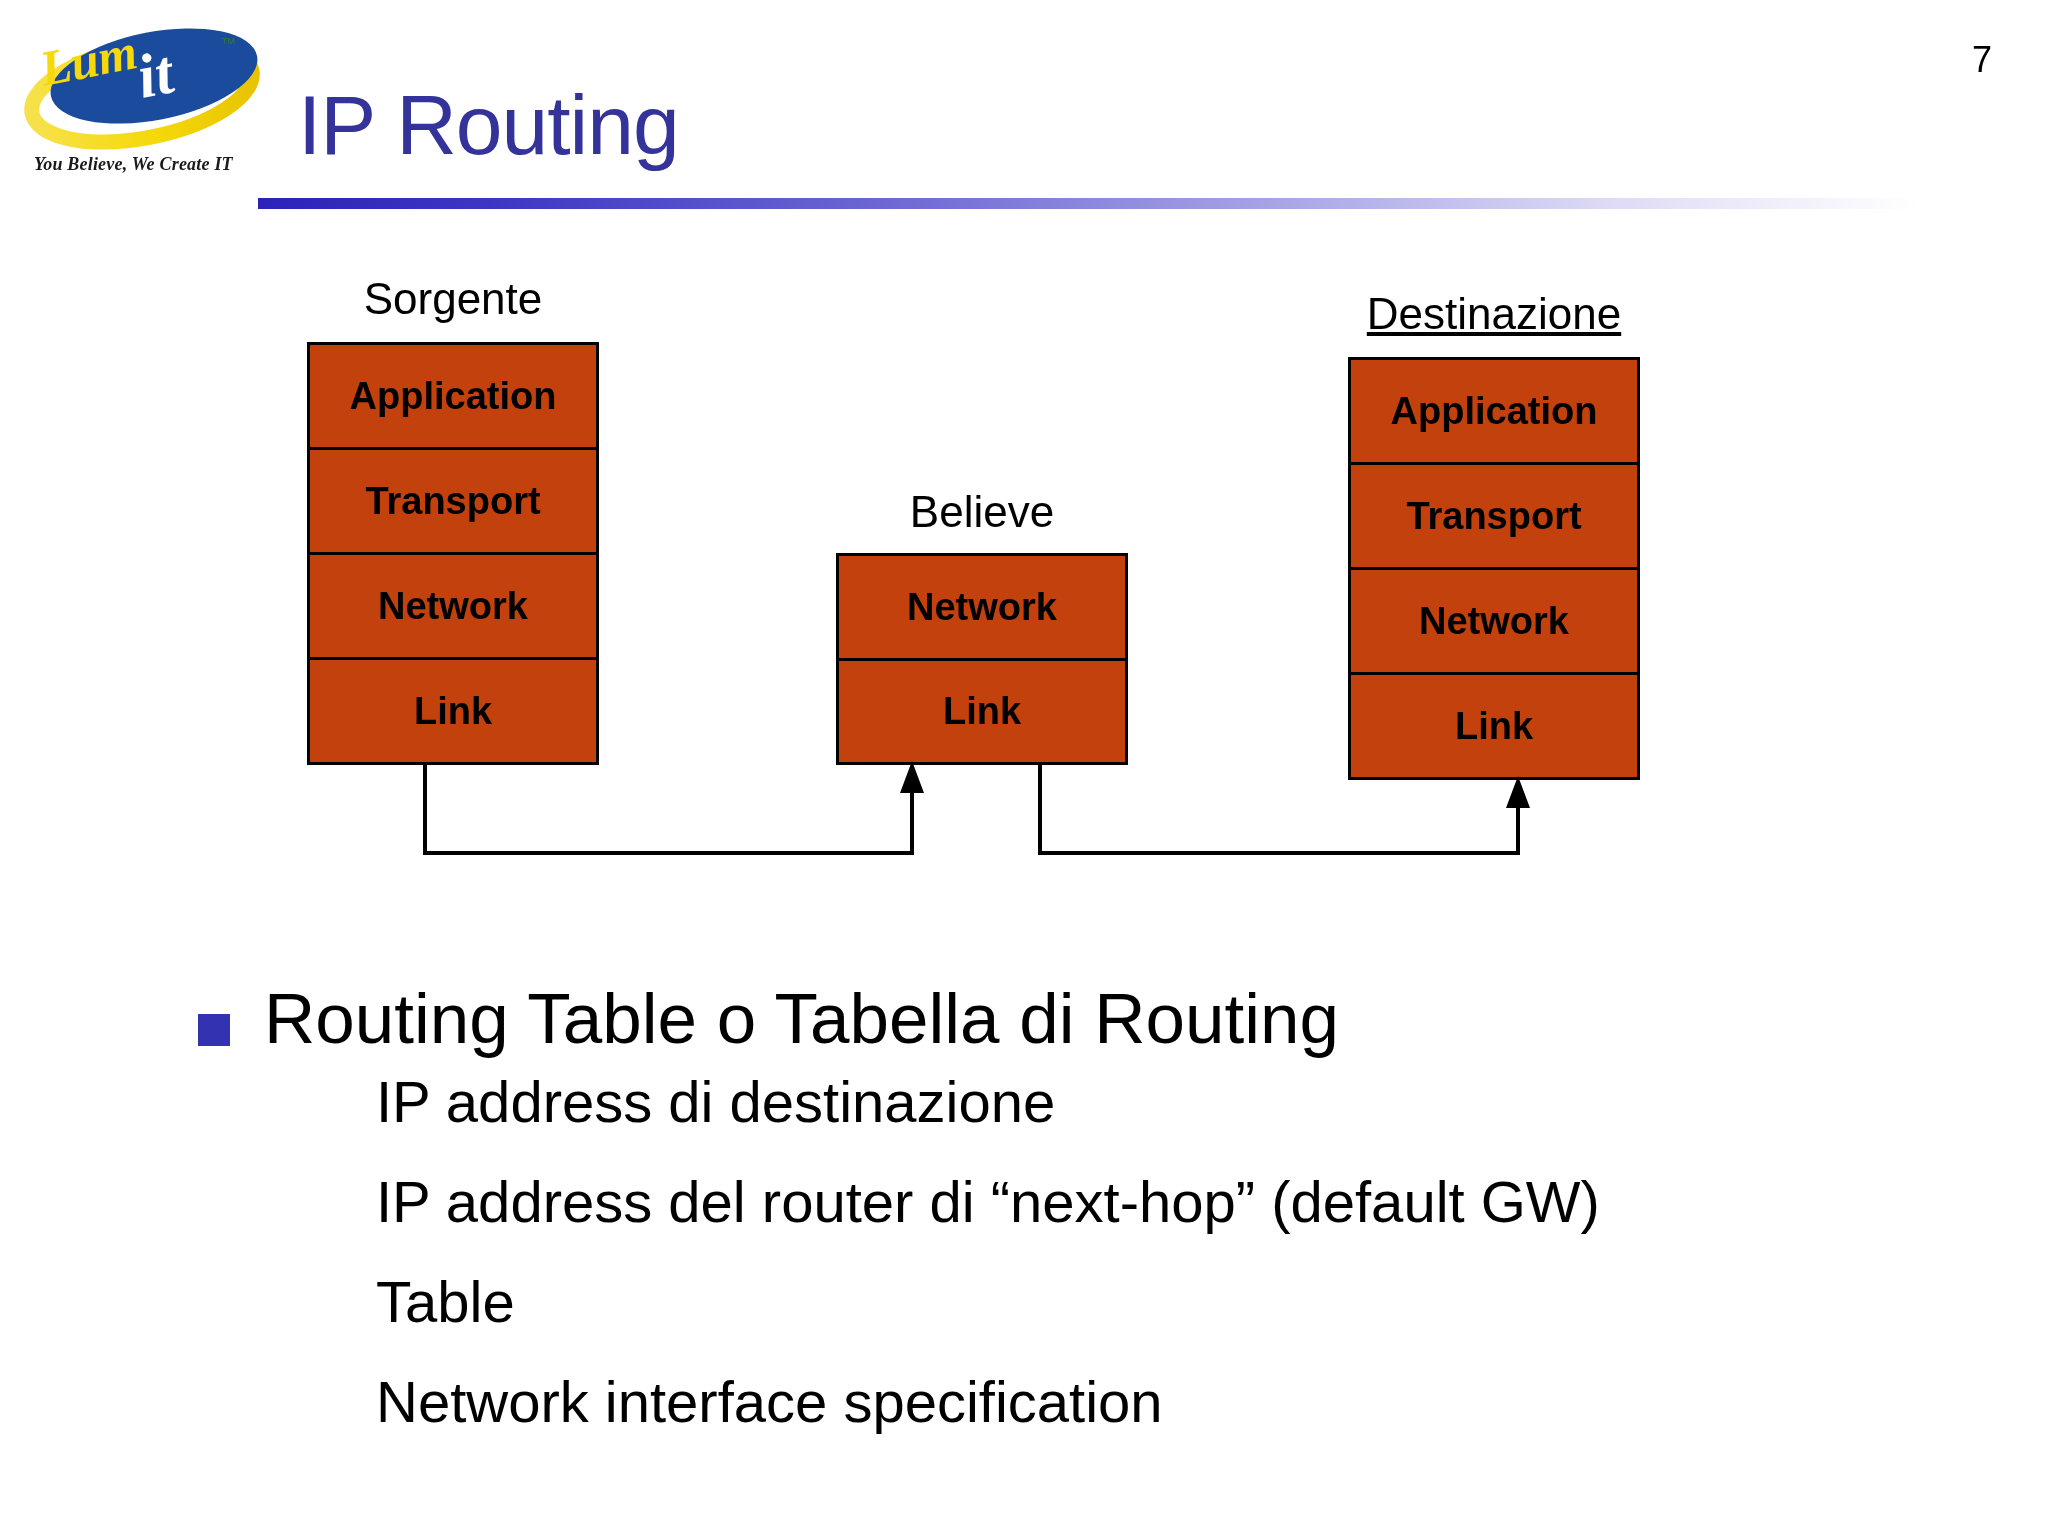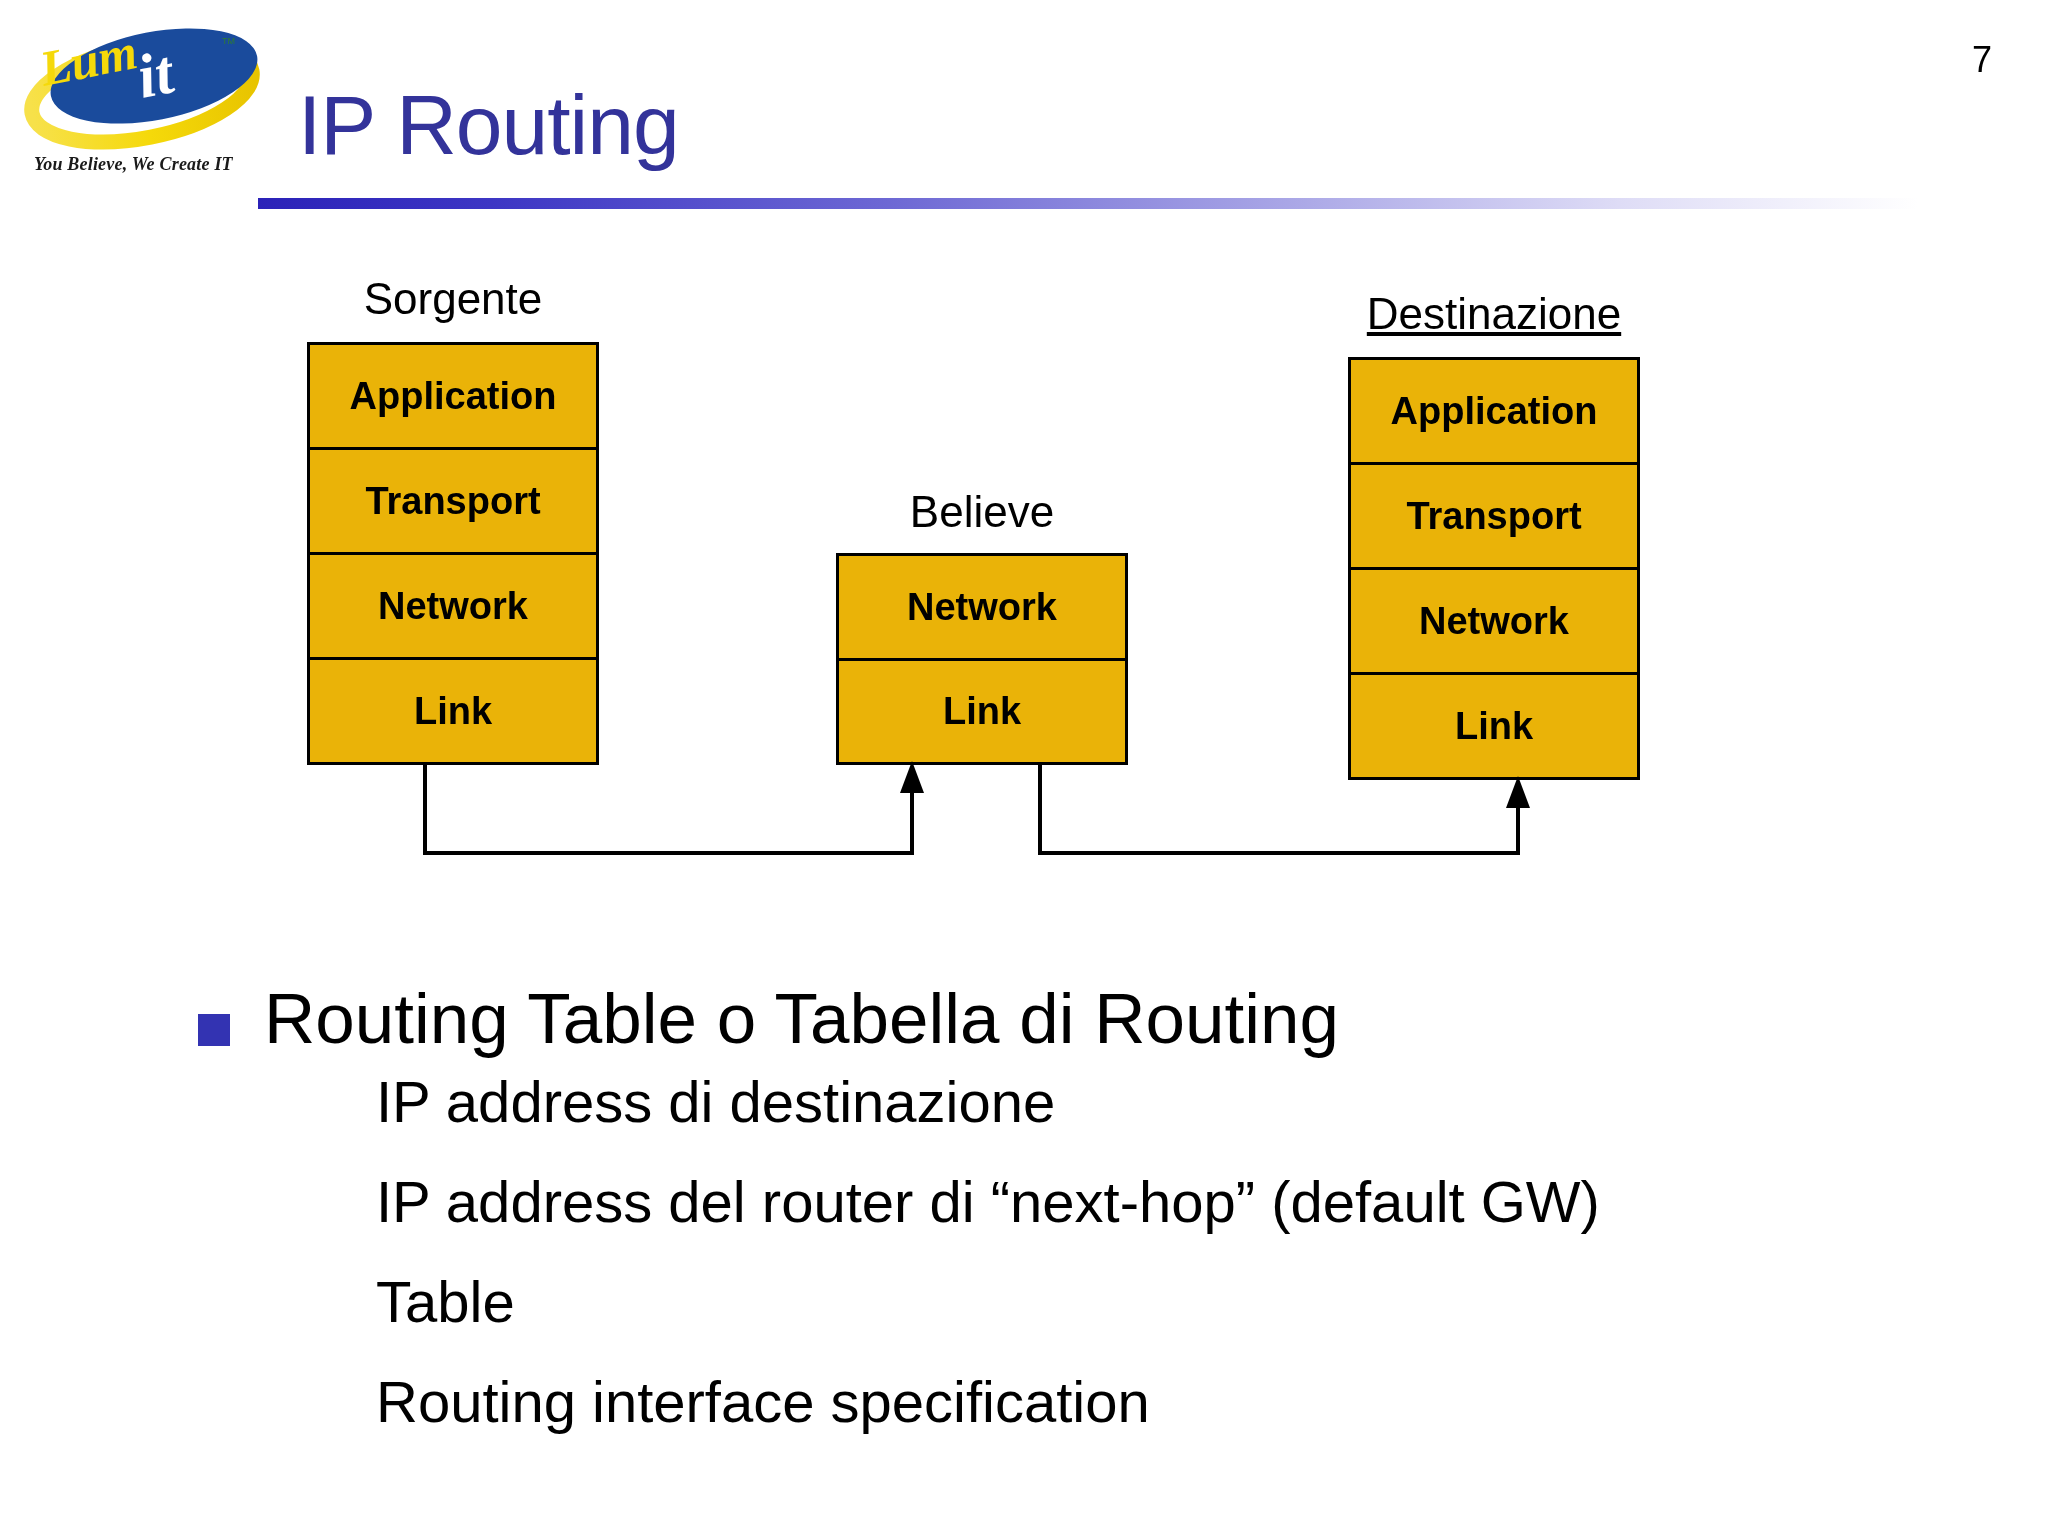--- a/index.html
+++ b/index.html
@@ -86,21 +86,21 @@
     position: absolute;
     left: 0;
     top: 215px;
     width: 1740px;
     height: 700px;
   }
 
   .stack {
     position: absolute;
     border: 3px solid #000;
-    background: #eab308;
+    background: #c2410c;
     box-sizing: border-box;
   }
   .stack-caption {
     position: absolute;
     font-size: 44px;
     line-height: 44px;
     color: #000;
     white-space: nowrap;
     text-align: center;
   }
@@ -275,14 +275,14 @@
     </g>
   </svg>
 </div>
 
 <div id="bullets">
   <div id="bullet-marker"></div>
   <div id="bullet-main-text">Routing Table o Tabella di Routing</div>
   <div class="sub-bullet" id="sub-0">IP address di destinazione</div>
   <div class="sub-bullet" id="sub-1">IP address del router di “next-hop” (default GW)</div>
   <div class="sub-bullet" id="sub-2">Table</div>
-  <div class="sub-bullet" id="sub-3">Routing interface specification</div>
+  <div class="sub-bullet" id="sub-3">Network interface specification</div>
 </div>
 
 </body></html>

